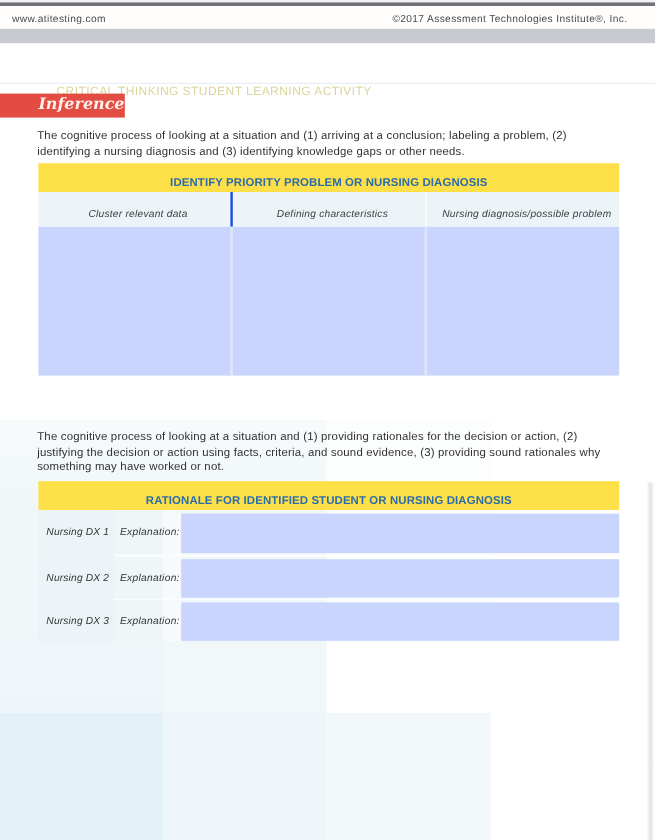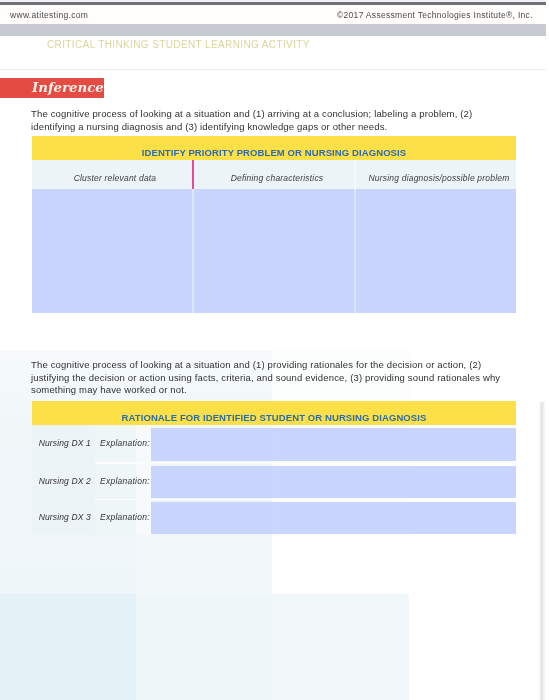--- a/index.html
+++ b/index.html
@@ -5,24 +5,24 @@
   html,body{margin:0;padding:0;}
   body{width:549px;height:700px;background:#ffffff;font-family:"Liberation Sans",sans-serif;overflow:hidden;}
   .page{position:absolute;left:0;top:0;width:546px;height:700px;background:#fff;overflow:hidden;}
 
   .panel{position:absolute;}
 
   .topbar{position:absolute;left:0;top:1.7px;width:546px;height:3.4px;background:#717275;}
   .topglow{position:absolute;left:0;top:0;width:546px;height:2px;background:#f0f0f5;}
   .hdrwhite{position:absolute;left:0;top:5px;width:546px;height:18.5px;background:#fffefc;}
   .hdr-left{position:absolute;left:10px;top:9.5px;font-size:8.5px;color:#4a4a4c;letter-spacing:.3px;}
-  .hdr-right{position:absolute;left:337px;top:9.5px;font-size:8.5px;color:#4a4a4c;letter-spacing:.3px;}
+  .hdr-right{position:absolute;left:327px;top:9.5px;font-size:8.5px;color:#4a4a4c;letter-spacing:.3px;}
   .grayband{position:absolute;left:0;top:23.5px;width:546px;height:12px;background:#c7cad0;}
 
-  .title{position:absolute;left:47px;top:39px;font-size:10px;color:#d8d69b;letter-spacing:.38px;white-space:nowrap;}
+  .title{position:absolute;left:47px;top:71px;font-size:10px;color:#d8d69b;letter-spacing:.38px;white-space:nowrap;}
   .rule{position:absolute;left:0;top:69px;width:546px;height:1px;background:#e6eff1;}
 
   .tag{position:absolute;left:0;height:20px;background:#e24c42;color:#fdefe9;
        font-family:"DejaVu Serif",serif;font-style:italic;
        line-height:20px;padding-left:32px;box-sizing:border-box;white-space:nowrap;font-weight:bold;}
 
   .para{position:absolute;left:31px;font-size:9.5px;color:#303032;letter-spacing:.16px;white-space:nowrap;}
   .para div{height:12.8px;line-height:12.8px;}
 
   .tbl{position:absolute;left:32px;width:484px;}
@@ -69,21 +69,21 @@
   <div class="tag" style="top:78px;width:104px;font-size:13.3px">Inference</div>
   <div class="para" style="top:108px">
     <div>The cognitive process of looking at a situation and (1) arriving at a conclusion; labeling a problem, (2)</div>
     <div>identifying a nursing diagnosis and (3) identifying knowledge gaps or other needs.</div>
   </div>
 
   <div class="tbl" style="top:136px">
     <div class="banner">IDENTIFY PRIORITY PROBLEM OR NURSING DIAGNOSIS</div>
     <div class="colhdrs">
       <div class="colhdr" style="width:160px">Cluster relevant data</div>
-      <div class="colhdr" style="width:162px;border-left:2px solid #ec4899">Defining characteristics</div>
+      <div class="colhdr" style="width:162px;border-left:2px solid #1d4ed8">Defining characteristics</div>
       <div class="colhdr" style="width:162px;border-left:2px solid #f5fafb">Nursing diagnosis/possible problem</div>
     </div>
     <div class="body1">
       <div class="cell" style="width:160px"></div>
       <div class="cell" style="width:162px;border-left:2px solid #dfe5fb"></div>
       <div class="cell" style="width:162px;border-left:2px solid #dfe5fb"></div>
     </div>
   </div>
 
   <div class="para" style="top:358.8px">

